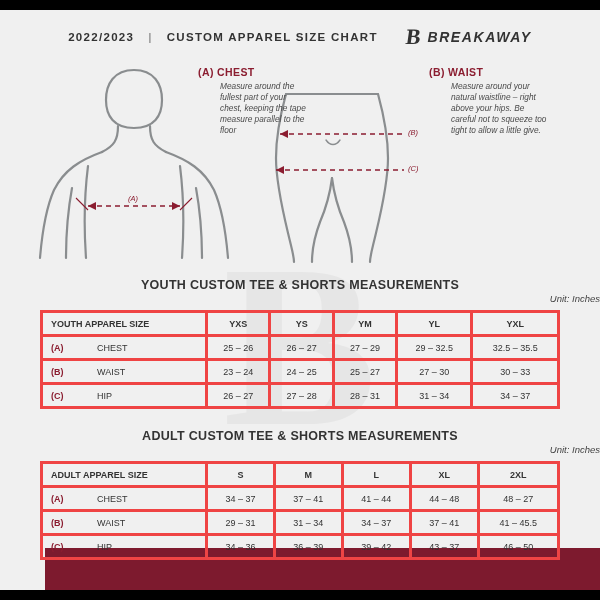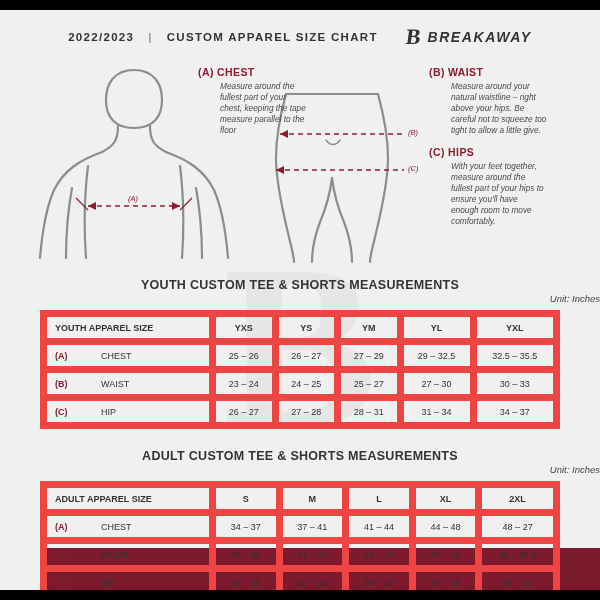--- a/index.html
+++ b/index.html
@@ -77,21 +77,21 @@
   }
   .sect-sub{
     text-align:right;font-size:9.5px;font-style:italic;color:#444;
     margin-top:1px;margin-bottom:6px;
   }
   table{
     border-collapse:collapse;width:520px;margin:0 auto;
     background:rgba(255,255,255,0.0);
   }
   th,td{
-    border:7px solid #ef4444;
+    border:3px solid #ef4444;
     font-size:9px;color:#333;
     height:21px;
     text-align:center;
     padding:0 4px;
   }
   th.rowhead,td.rowhead{
     text-align:left;width:150px;padding-left:8px;
   }
   th{font-weight:bold;}
   td.rowhead .code{color:#8b1d30;font-weight:bold;}
@@ -177,24 +177,20 @@
       <div class="lbl" style="left:392px;top:106px;">(C)</div>
 
       <div class="note" id="note-chest">
         <div class="note-title">(A) CHEST</div>
         <div class="note-body">Measure around the fullest part of your chest, keeping the tape measure parallel to the floor</div>
       </div>
       <div class="note" id="note-waist">
         <div class="note-title">(B) WAIST</div>
         <div class="note-body">Measure around your natural waistline – right above your hips. Be careful not to squeeze too tight to allow a little give.</div>
       </div>
-      <div class="note" id="note-hips">
-        <div class="note-title">(C) HIPS</div>
-        <div class="note-body">With your feet together, measure around the fullest part of your hips to ensure you'll have enough room to move comfortably.</div>
-      </div>
     </div>
 
     <div class="sect-title">YOUTH CUSTOM TEE &amp; SHORTS MEASUREMENTS</div>
     <div class="sect-sub">Unit: Inches</div>
     <table>
       <thead>
         <tr>
           <th class="rowhead">YOUTH APPAREL SIZE</th>
           <th>YXS</th>
           <th>YS</th>
@@ -277,21 +273,21 @@
           <td>41 – 45.5</td>
         </tr>
         <tr>
           <td class="rowhead">
             <span class="code">(C)</span>
             <span class="nm">HIP</span>
           </td>
           <td>34 – 36</td>
           <td>36 – 39</td>
           <td>39 – 42</td>
-          <td>49 – 46</td>
+          <td>43 – 37</td>
           <td>46 – 50</td>
         </tr>
       </tbody>
     </table>
 
   </div>
 
   <div class="footer-bar"></div>
 </div>
 

